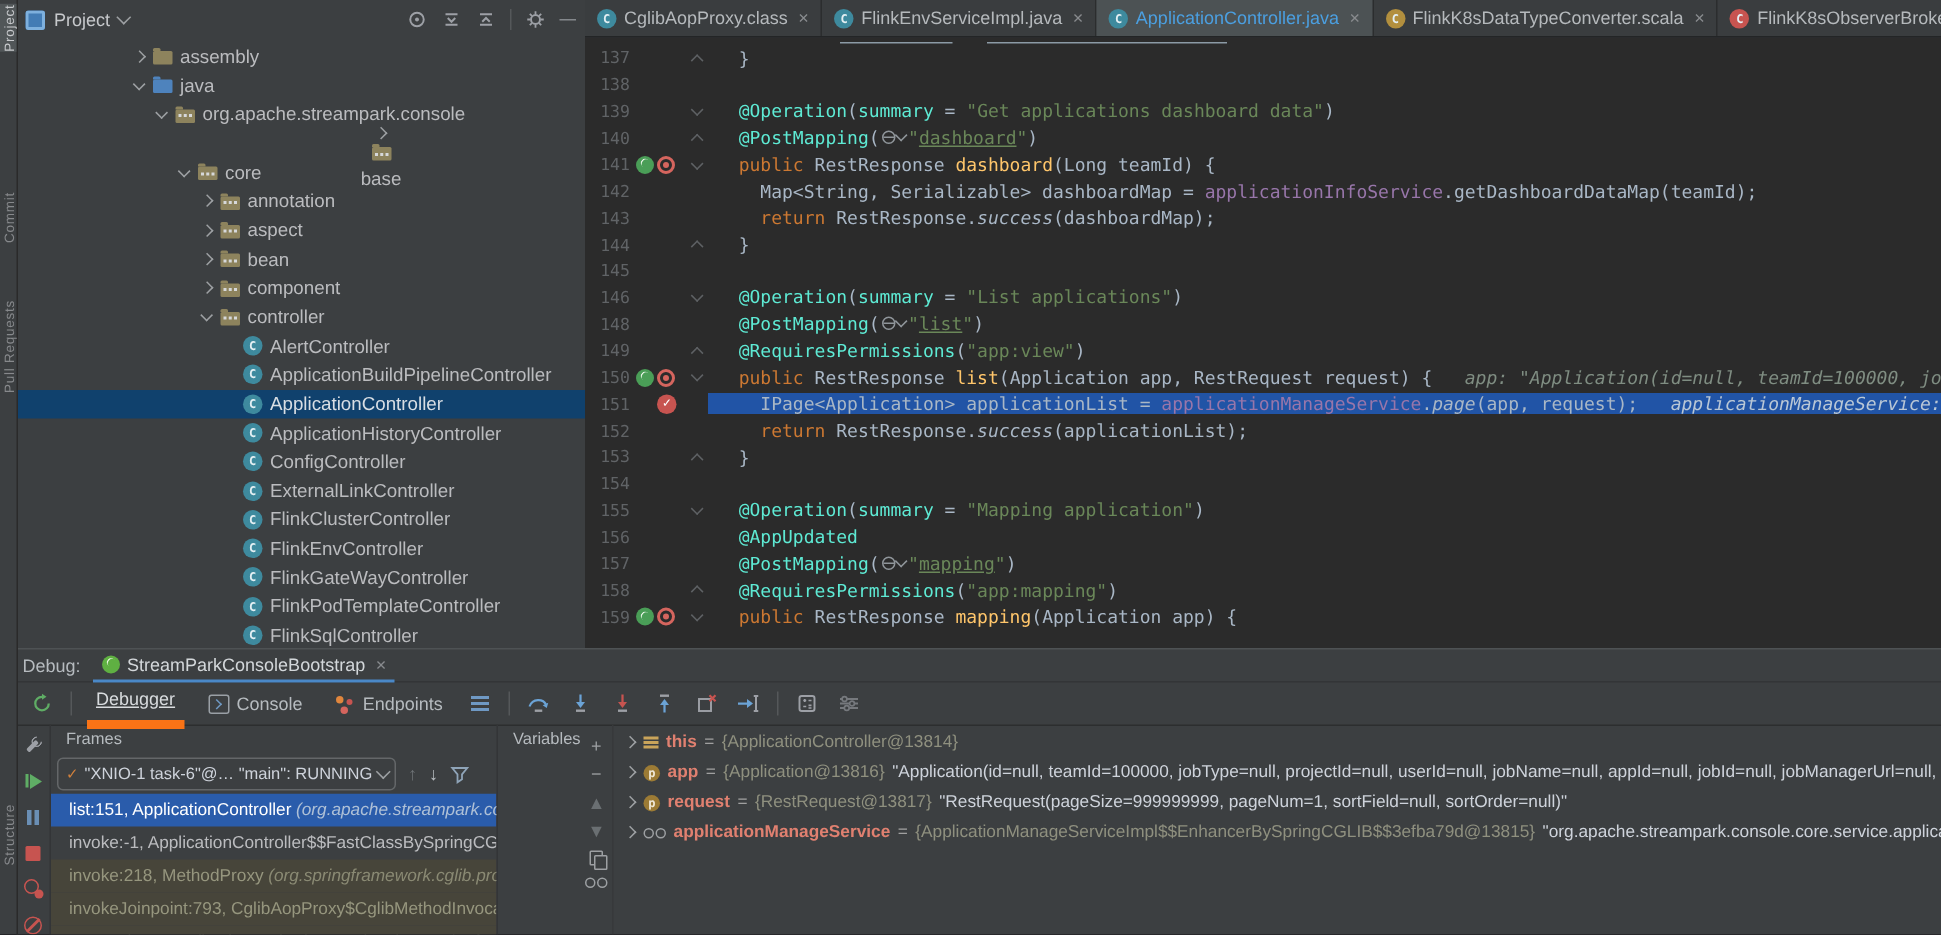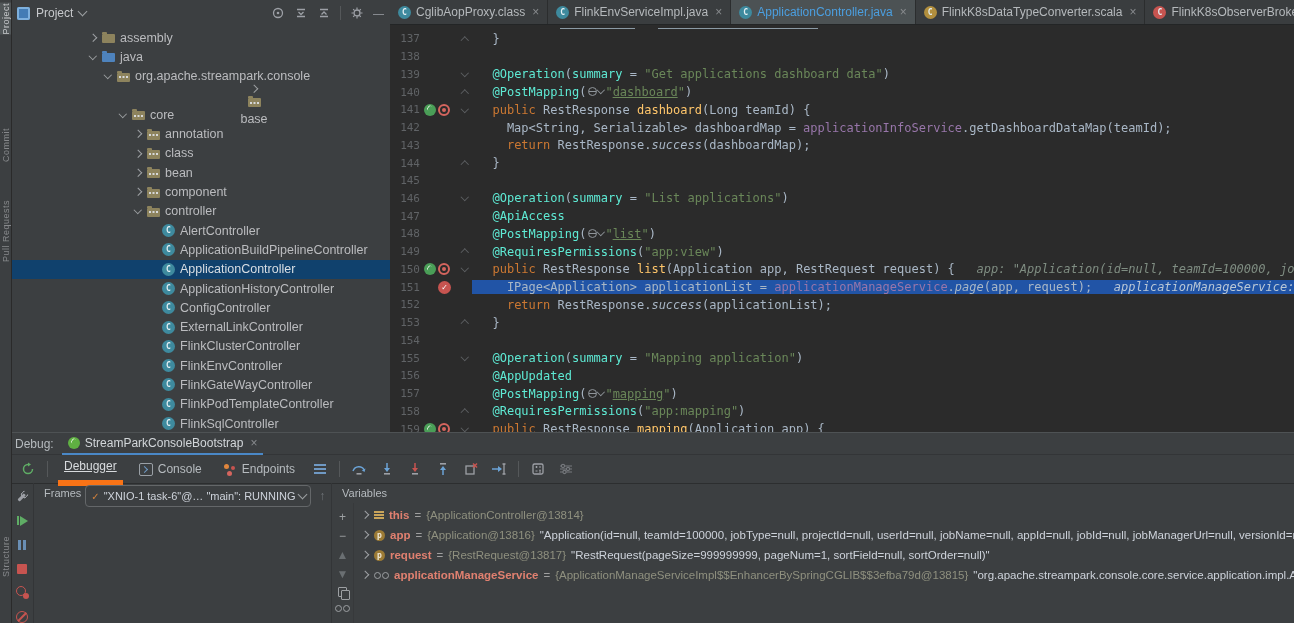--- a/index.html
+++ b/index.html
@@ -76,36 +76,36 @@
   .bars3{width:12px;height:2px;background:#6f99c4;box-shadow:0 4px 0 #6f99c4,0 8px 0 #6f99c4;margin-bottom:8px;}
   .console-ic{width:12px;height:11px;border:1px solid #9aa0a6;border-radius:2px;position:relative;}
   .console-ic::after{content:'';position:absolute;left:2px;top:3px;width:4px;height:4px;border-right:1.2px solid #6f99c4;border-top:1.2px solid #6f99c4;transform:rotate(45deg);}
   .endpoints-ic{position:relative;width:13px;height:13px;}
   .endpoints-ic i{position:absolute;border-radius:50%;}
   .endpoints-ic .e1{left:0;top:1px;width:5px;height:5px;background:#e0863d;}
   .endpoints-ic .e2{left:7px;top:3px;width:4px;height:4px;background:#c75450;}
   .endpoints-ic .e3{left:3px;top:8px;width:5px;height:5px;background:#d5655e;}
   .dbg-body{position:absolute;top:50px;left:0;right:0;bottom:0;display:flex;}
   .dbg-strip{width:22px;flex:none;border-right:1px solid #333537;display:flex;flex-direction:column;align-items:center;gap:9px;padding-top:6px;}
-  .frames-panel{width:297px;flex:none;border-right:1px solid #333537;overflow:hidden;display:flex;flex-direction:row;}
+  .frames-panel{width:297px;flex:none;border-right:1px solid #333537;overflow:hidden;display:flex;flex-direction:column;}
   .mini-header{height:20px;line-height:20px;padding-left:10px;font-size:11px;color:#b6bbbf;flex:none;}
   .thread-row{height:26px;display:flex;align-items:center;gap:8px;padding:0 4px;flex:none;}
   .thread-dd{width:214px;height:20px;border:1px solid #646769;border-radius:4px;display:flex;align-items:center;gap:4px;padding:0 5px;overflow:hidden;flex:none;}
   .thread-check{color:#d1803c;font-size:10px;}
   .thread-label{color:#ced3db;font-size:11px;white-space:nowrap;}
   .thread-dd .chev{color:#9da0a3;margin-left:auto;flex:none;}
   .arr-dim{color:#6f7477;font-size:12px;} .arr-lit{color:#b6bbbf;font-size:12px;}
   .frames-list{flex:1;overflow:hidden;}
   .frame-row{height:22px;display:flex;align-items:center;padding:0 0 0 12px;font-size:11.5px;white-space:nowrap;overflow:hidden;}
   .frame-row.selected{background:#2a5cab;color:#fff;}
   .frame-row.normal{color:#bbbcbf;}
   .frame-row.library{background:#47453a;color:#96967e;}
   .fr-loc{font-style:italic;opacity:.85;padding-left:3px;}
   .frame-row.selected .fr-loc{color:#c6d2de;}
-  .vars-panel{flex:1;overflow:hidden;display:flex;flex-direction:column;}
+  .vars-panel{flex:1;overflow:hidden;display:flex;flex-direction:row;}
   .vars-body{flex:1;display:flex;}
   .vars-toolbar{width:21px;flex:none;border-right:1px solid #37393b;display:flex;flex-direction:column;align-items:center;gap:7px;padding-top:8px;color:#9da0a3;}
   .vt{font-size:12px;line-height:1;} .vt.dim{color:#6a6f72;}
   .copy-ic{position:relative;width:10px;height:11px;}
   .copy-ic::before,.copy-ic::after{content:'';position:absolute;width:7px;height:8px;border:1px solid #9da0a3;border-radius:1px;}
   .copy-ic::before{left:0;top:0;} .copy-ic::after{left:3px;top:3px;background:#3c3f41;}
   .glasses{display:flex;gap:1px;} .glasses i{width:5px;height:5px;border:1.3px solid #9da0a3;border-radius:50%;}
   .vars-list{flex:1;overflow:hidden;padding-top:2px;}
   .var-row{height:20px;display:flex;align-items:center;gap:5px;padding-left:6px;font-size:11.5px;white-space:nowrap;overflow:hidden;}
   .vic{flex:none;}
@@ -208,21 +208,21 @@
             <span class="chev sm right"></span>
           </span>
           <span class="ti ti-package"></span>
           <span class="tree-label">annotation</span>
         </div>
         <div class="tree-row" style="padding-left: 122px;">
           <span class="chev-slot">
             <span class="chev sm right"></span>
           </span>
           <span class="ti ti-package"></span>
-          <span class="tree-label">class</span>
+          <span class="tree-label">aspect</span>
         </div>
         <div class="tree-row" style="padding-left: 122px;">
           <span class="chev-slot">
             <span class="chev sm right"></span>
           </span>
           <span class="ti ti-package"></span>
           <span class="tree-label">bean</span>
         </div>
         <div class="tree-row" style="padding-left: 122px;">
           <span class="chev-slot">
@@ -331,21 +331,20 @@
     <div class="cl"><span class="ln">137</span><span class="gic"></span><span class="fold"><span class="chev sm up"></span></span><span class="ct"><span class="sg-p">  }</span></span></div>
         <div class="cl"><span class="ln">138</span><span class="gic"></span><span class="fold"></span><span class="ct"></span></div>
         <div class="cl"><span class="ln">139</span><span class="gic"></span><span class="fold"><span class="chev sm down"></span></span><span class="ct"><span class="sg-p">  </span><span class="sg-a">@Operation</span><span class="sg-p">(</span><span class="sg-a">summary</span><span class="sg-p"> = </span><span class="sg-s">"Get applications dashboard data"</span><span class="sg-p">)</span></span></div>
         <div class="cl"><span class="ln">140</span><span class="gic"></span><span class="fold"><span class="chev sm up"></span></span><span class="ct"><span class="sg-p">  </span><span class="sg-a">@PostMapping</span><span class="sg-p">(</span><span class="inlay"><span class="inlay-globe"></span><span class="chev sm down"></span></span><span class="sg-s">"</span><span class="sg-su">dashboard</span><span class="sg-s">"</span><span class="sg-p">)</span></span></div>
         <div class="cl"><span class="ln">141</span><span class="gic"><span class="gi-spring"></span><span class="gi-map"></span></span><span class="fold"><span class="chev sm down"></span></span><span class="ct"><span class="sg-p">  </span><span class="sg-k">public </span><span class="sg-p">RestResponse </span><span class="sg-md">dashboard</span><span class="sg-p">(Long teamId) {</span></span></div>
         <div class="cl"><span class="ln">142</span><span class="gic"></span><span class="fold"></span><span class="ct"><span class="sg-p">    Map&lt;String, Serializable&gt; dashboardMap = </span><span class="sg-f">applicationInfoService</span><span class="sg-p">.getDashboardDataMap(teamId);</span></span></div>
         <div class="cl"><span class="ln">143</span><span class="gic"></span><span class="fold"></span><span class="ct"><span class="sg-p">    </span><span class="sg-k">return </span><span class="sg-p">RestResponse.</span><span class="sg-it">success</span><span class="sg-p">(dashboardMap);</span></span></div>
         <div class="cl"><span class="ln">144</span><span class="gic"></span><span class="fold"><span class="chev sm up"></span></span><span class="ct"><span class="sg-p">  }</span></span></div>
         <div class="cl"><span class="ln">145</span><span class="gic"></span><span class="fold"></span><span class="ct"></span></div>
         <div class="cl"><span class="ln">146</span><span class="gic"></span><span class="fold"><span class="chev sm down"></span></span><span class="ct"><span class="sg-p">  </span><span class="sg-a">@Operation</span><span class="sg-p">(</span><span class="sg-a">summary</span><span class="sg-p"> = </span><span class="sg-s">"List applications"</span><span class="sg-p">)</span></span></div>
-        <div class="cl"><span class="ln">147</span><span class="gic"></span><span class="fold"></span><span class="ct"><span class="sg-p">  </span><span class="sg-a">@ApiAccess</span></span></div>
         <div class="cl"><span class="ln">148</span><span class="gic"></span><span class="fold"></span><span class="ct"><span class="sg-p">  </span><span class="sg-a">@PostMapping</span><span class="sg-p">(</span><span class="inlay"><span class="inlay-globe"></span><span class="chev sm down"></span></span><span class="sg-s">"</span><span class="sg-su">list</span><span class="sg-s">"</span><span class="sg-p">)</span></span></div>
         <div class="cl"><span class="ln">149</span><span class="gic"></span><span class="fold"><span class="chev sm up"></span></span><span class="ct"><span class="sg-p">  </span><span class="sg-a">@RequiresPermissions</span><span class="sg-p">(</span><span class="sg-s">"app:view"</span><span class="sg-p">)</span></span></div>
         <div class="cl"><span class="ln">150</span><span class="gic"><span class="gi-spring"></span><span class="gi-map"></span></span><span class="fold"><span class="chev sm down"></span></span><span class="ct"><span class="sg-p">  </span><span class="sg-k">public </span><span class="sg-p">RestResponse </span><span class="sg-md">list</span><span class="sg-p">(Application app, RestRequest request) {</span><span class="sg-h">   app: "Application(id=null, teamId=100000, jobType=null, pro</span></span></div>
         <div class="cl exec"><span class="ln">151</span><span class="gic"><span class="gi-bp">✓</span></span><span class="fold"></span><span class="ct"><span class="sg-p">    IPage&lt;Application&gt; applicationList = </span><span class="sg-f">applicationManageService</span><span class="sg-p">.</span><span class="sg-it">page</span><span class="sg-p">(app, request);</span><span class="sg-hb">   applicationManageService: "org.apache.st</span></span></div>
         <div class="cl"><span class="ln">152</span><span class="gic"></span><span class="fold"></span><span class="ct"><span class="sg-p">    </span><span class="sg-k">return </span><span class="sg-p">RestResponse.</span><span class="sg-it">success</span><span class="sg-p">(applicationList);</span></span></div>
         <div class="cl"><span class="ln">153</span><span class="gic"></span><span class="fold"><span class="chev sm up"></span></span><span class="ct"><span class="sg-p">  }</span></span></div>
         <div class="cl"><span class="ln">154</span><span class="gic"></span><span class="fold"></span><span class="ct"></span></div>
         <div class="cl"><span class="ln">155</span><span class="gic"></span><span class="fold"><span class="chev sm down"></span></span><span class="ct"><span class="sg-p">  </span><span class="sg-a">@Operation</span><span class="sg-p">(</span><span class="sg-a">summary</span><span class="sg-p"> = </span><span class="sg-s">"Mapping application"</span><span class="sg-p">)</span></span></div>
         <div class="cl"><span class="ln">156</span><span class="gic"></span><span class="fold"></span><span class="ct"><span class="sg-p">  </span><span class="sg-a">@AppUpdated</span></span></div>
         <div class="cl"><span class="ln">157</span><span class="gic"></span><span class="fold"></span><span class="ct"><span class="sg-p">  </span><span class="sg-a">@PostMapping</span><span class="sg-p">(</span><span class="inlay"><span class="inlay-globe"></span><span class="chev sm down"></span></span><span class="sg-s">"</span><span class="sg-su">mapping</span><span class="sg-s">"</span><span class="sg-p">)</span></span></div>

